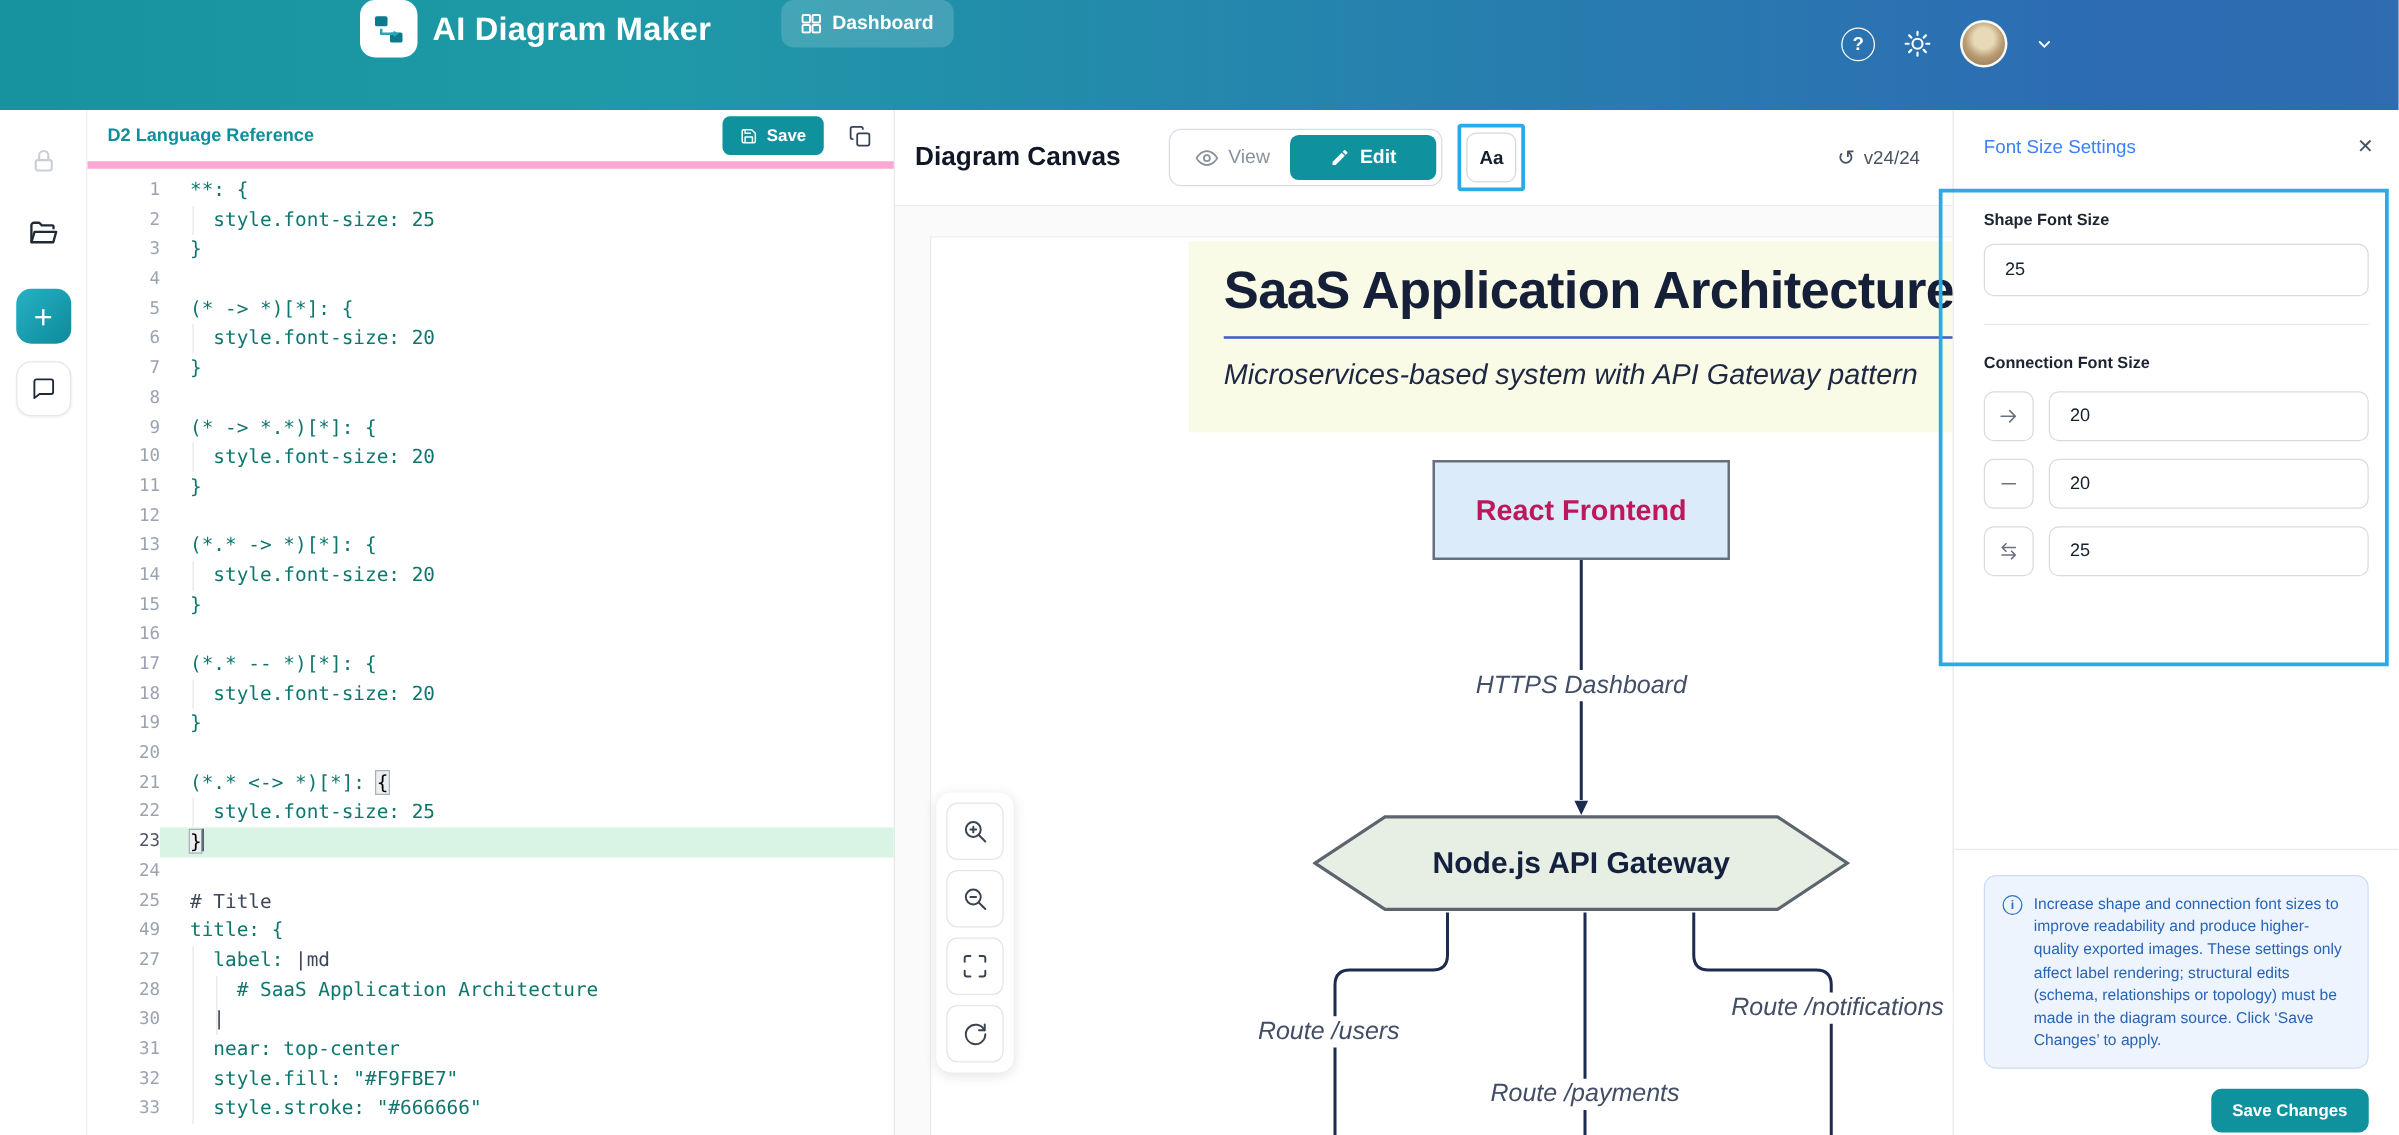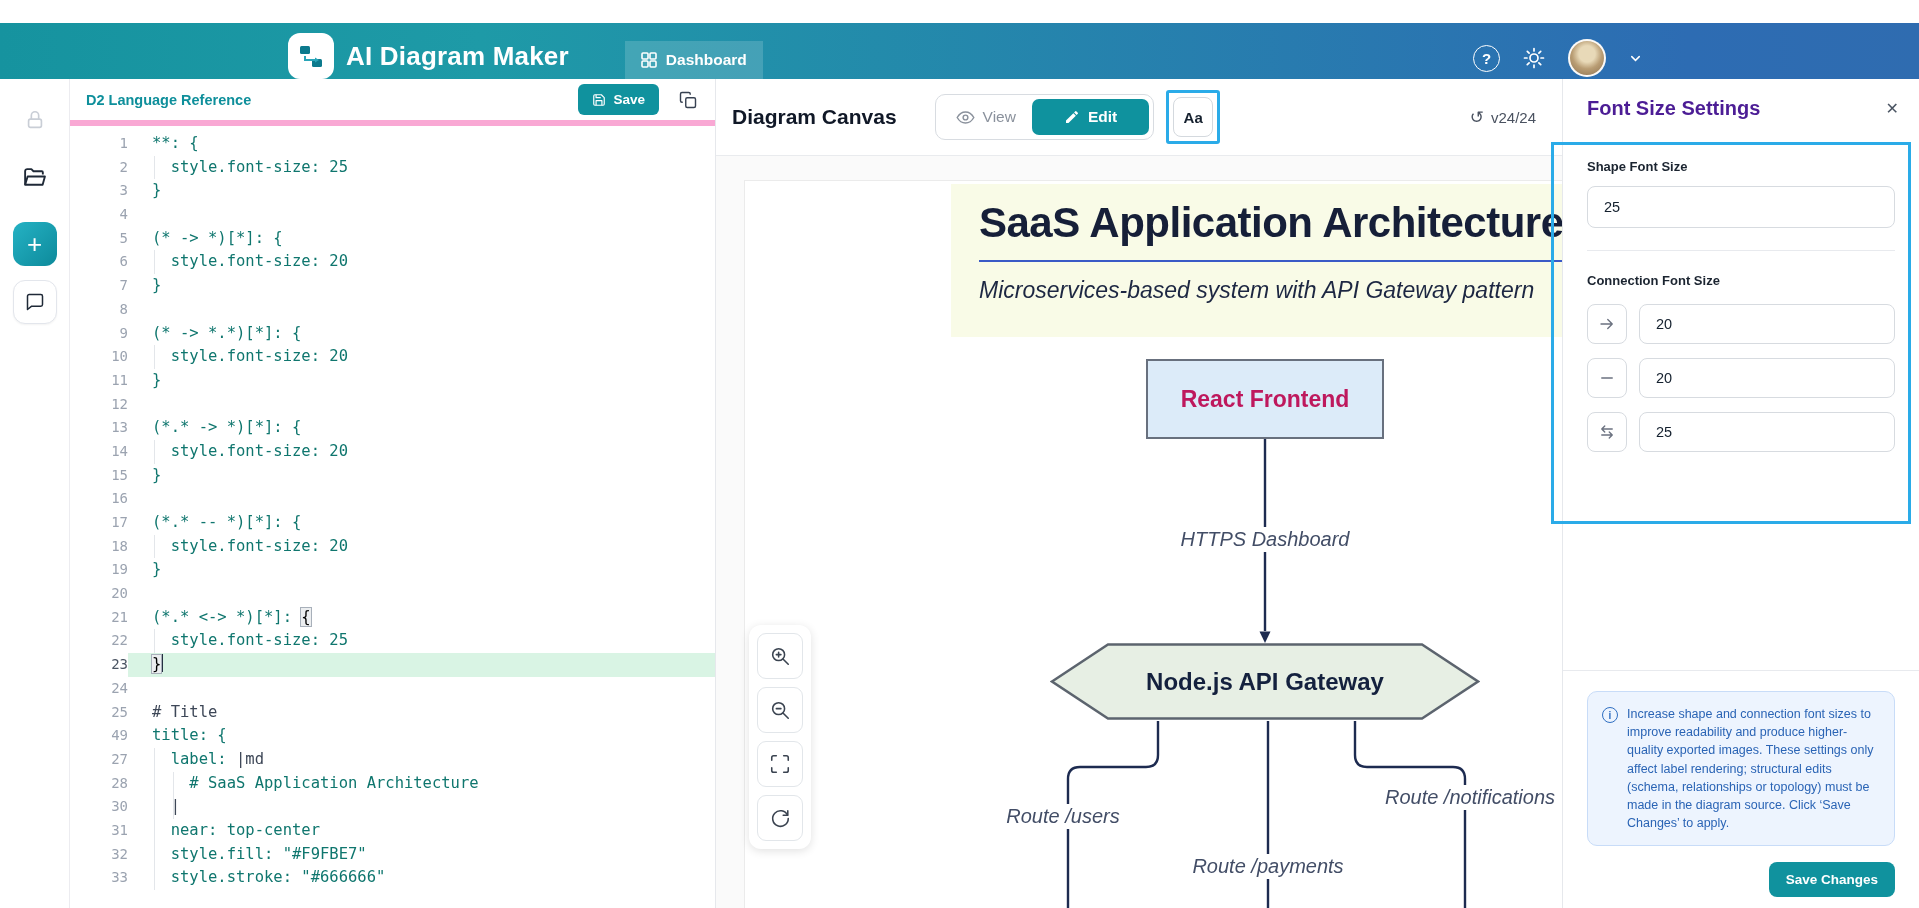--- a/index.html
+++ b/index.html
@@ -1,25 +1,25 @@
 <!DOCTYPE html>
 <html><head>
 <meta charset="utf-8">
 <style>
   * { box-sizing: border-box; margin: 0; padding: 0; }
   html,body { width:1919px; height:908px; overflow:hidden; font-family:"Liberation Sans",sans-serif; background:#fff; }
 
   
-  .topbar { height:56px; display:flex; align-items:flex-end; position:relative;
-    background:linear-gradient(90deg,#16939f 0%,#1e9aa7 25%,#2d6cb3 88%, #2f6cb0 100%);margin-top:23px; }
+  .topbar { height:88px; display:flex; align-items:flex-start; position:relative;
+    background:linear-gradient(90deg,#16939f 0%,#1e9aa7 25%,#2d6cb3 88%, #2f6cb0 100%); }
   .logo-group { display:flex; align-items:center; gap:12px; margin-left:288px; }
   .logo-badge { width:46px; height:46px; background:#fff; border-radius:12px; display:flex; align-items:center; justify-content:center; }
   .app-title { color:#fff; font-size:26px; font-weight:bold; letter-spacing:.2px; }
   .dash-btn { display:flex; align-items:center; gap:9px; margin-left:56px; height:38px; padding:0 16px;
-    background:rgba(255,255,255,.16); border:none; border-radius:0; color:#fff; font-size:15.5px; font-weight:600; cursor:pointer; font-family:inherit;}
+    background:rgba(255,255,255,.16); border:none; border-radius:10px; color:#fff; font-size:15.5px; font-weight:600; cursor:pointer; font-family:inherit;}
   .top-right { position:absolute; right:276px; top:0; height:70px; display:flex; align-items:center; gap:22px; }
   .icon-btn { background:none; border:none; cursor:pointer; display:flex; align-items:center; justify-content:center; padding:0; }
   .help-circle { width:27px; height:27px; border:1.6px solid #fff; border-radius:50%; color:#fff; font-size:15px; font-weight:bold; display:flex; align-items:center; justify-content:center;}
   .avatar { width:38px; height:38px; border-radius:50%; border:2px solid rgba(255,255,255,.95);
     background:radial-gradient(circle at 50% 38%, #e8d9b8 0 30%, #b99d74 55%, #8a6f4e 100%); cursor:pointer; }
 
   
   .app-body { display:flex; height:838px; }
 
   
@@ -78,21 +78,21 @@
   .edge-label { position:absolute; transform:translateX(-50%); background:#fff; padding:1px 10px; font-style:italic; font-size:20px; color:#424d66; white-space:nowrap; z-index:2; }
 
   .zoom-toolbar { position:absolute; left:33px; top:469px; background:#fff; border-radius:12px; box-shadow:0 2px 10px rgba(0,0,0,.12);
     padding:8px; display:flex; flex-direction:column; gap:8px; z-index:10; }
   .zoom-btn { width:46px; height:46px; background:#fff; border:1px solid #e2e6ea; border-radius:9px; cursor:pointer;
     display:flex; align-items:center; justify-content:center; color:#3a4350; font-size:20px; }
 
   
   .settings { width:357px; border-left:1px solid #e6e8ec; position:relative; background:#fff; }
   .settings-head { height:48px; display:flex; align-items:center; padding:10px 20px 0 24px; }
-  .settings-title { font-size:20px; font-weight:bold; color:#4c1d95; }
+  .settings-title { font-size:15px; font-weight:normal; color:#3b82f6; }
   .close-btn { margin-left:auto; background:none; border:none; font-size:16px; color:#4b5563; cursor:pointer; }
   .tutorial-ring { position:absolute; left:-12px; right:8px; top:63px; height:382px; border:3px solid #2aabe8; z-index:5; pointer-events:none; }
   .settings-body { padding:32px 24px 0; }
   .field-label { font-size:13px; font-weight:600; color:#1b2430; margin-bottom:12px; }
   .fs-input { width:100%; height:42px; border:1px solid #d7dbe0; border-radius:8px; padding:0 16px; font-size:14.5px; color:#14202e; font-family:inherit; background:#fff; }
   .body-divider { border:none; border-top:1px solid #e8eaee; margin:22px 0; }
   .conn-row { display:flex; align-items:center; gap:12px; margin-bottom:14px; }
   .conn-icon { width:40px; height:40px; flex:0 0 40px; border:1px solid #d7dbe0; border-radius:8px; background:#fff;
     display:flex; align-items:center; justify-content:center; font-size:17px; color:#6b7280; cursor:pointer; }
   .conn-row .fs-input { height:40px; }

